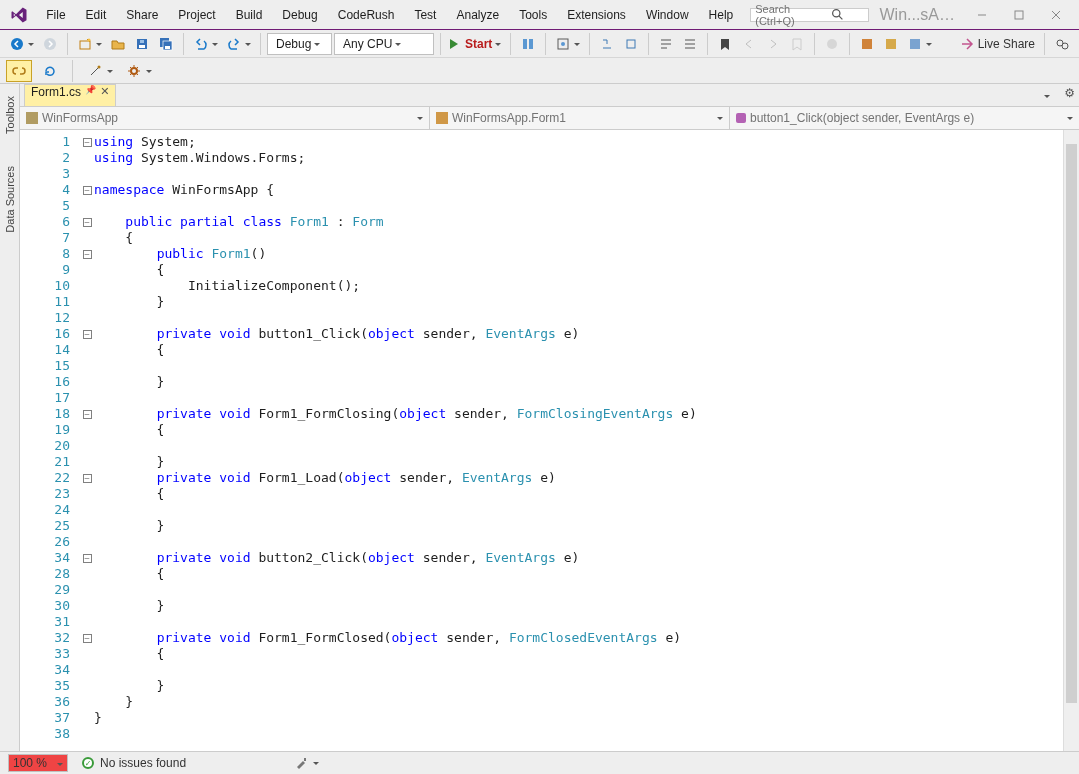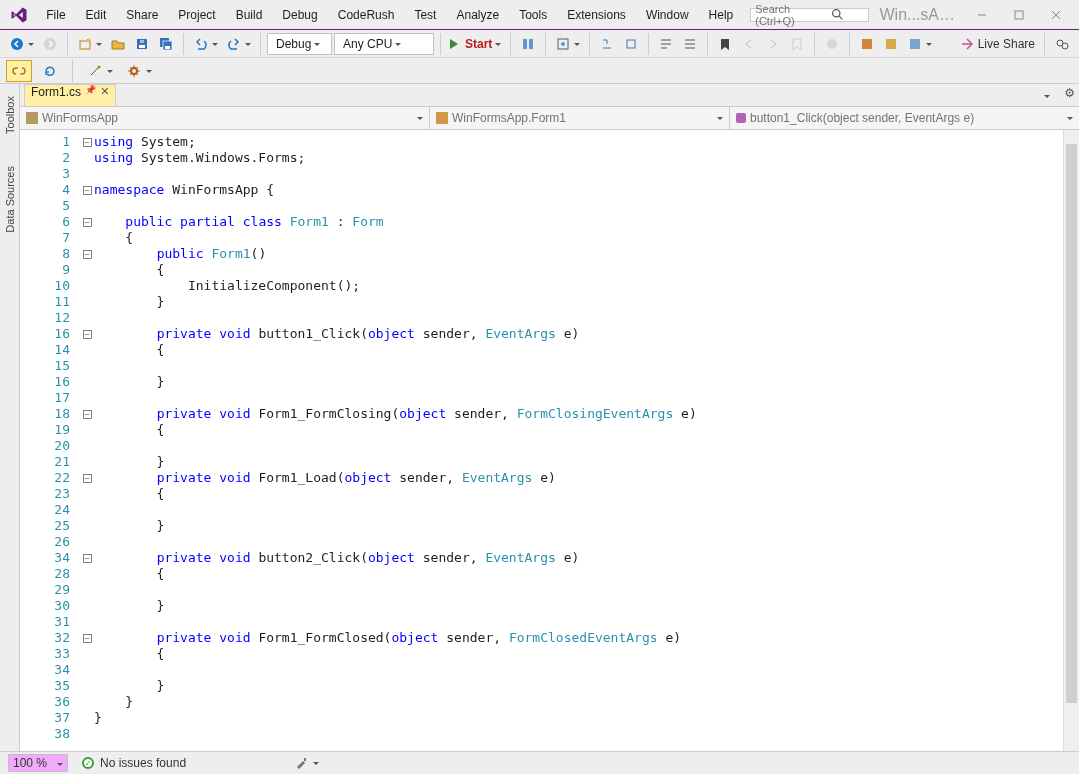--- a/index.html
+++ b/index.html
@@ -63,21 +63,21 @@
 
 #vscroll{width:16px;background:#efefef;border-left:1px solid #ddd;position:relative}
 #vscroll .mark{position:absolute;right:2px;width:10px;height:3px}
 #vscroll .blue{background:#4f8ad6}
 #vscroll .green{background:#55b955}
 #vscroll .thumb{position:absolute;left:2px;right:2px;background:#cfcfcf}
 
 #splitbtn{position:absolute;top:0;right:0;width:16px;height:14px;background:#efefef;border-left:1px solid #ddd;display:flex;align-items:center;justify-content:center;color:#777;font-size:10px}
 
 #statusbar{height:23px;background:#eee;border-top:1px solid #ccc;display:flex;align-items:center;padding:0 8px;gap:14px;font-size:12px;color:#333}
-#zoomcombo{width:60px;height:18px;border:1px solid #c0c0c0;background:#f0abfc;display:flex;align-items:center;padding:0 4px;justify-content:space-between}
+#zoomcombo{width:60px;height:18px;border:1px solid #c0c0c0;background:#ef4444;display:flex;align-items:center;padding:0 4px;justify-content:space-between}
 .okdot{width:12px;height:12px;border-radius:50%;background:#fff;border:2px solid #3a9b3a;display:inline-flex;align-items:center;justify-content:center;color:#3a9b3a;font-size:8px}
 </style>
 </head>
 <body>
 
 <div id="titlebar">
   <div id="vslogo">
     <svg width="18" height="18" viewBox="0 0 24 24">
         <path fill="#68217a" d="M17 2l5 3v14l-5 3-9-9-5 4-1-1V8l1-1 5 4 9-9zM5 10v4l2-2-2-2zm12 6V8l-5 4 5 4z"></path>
       </svg>

